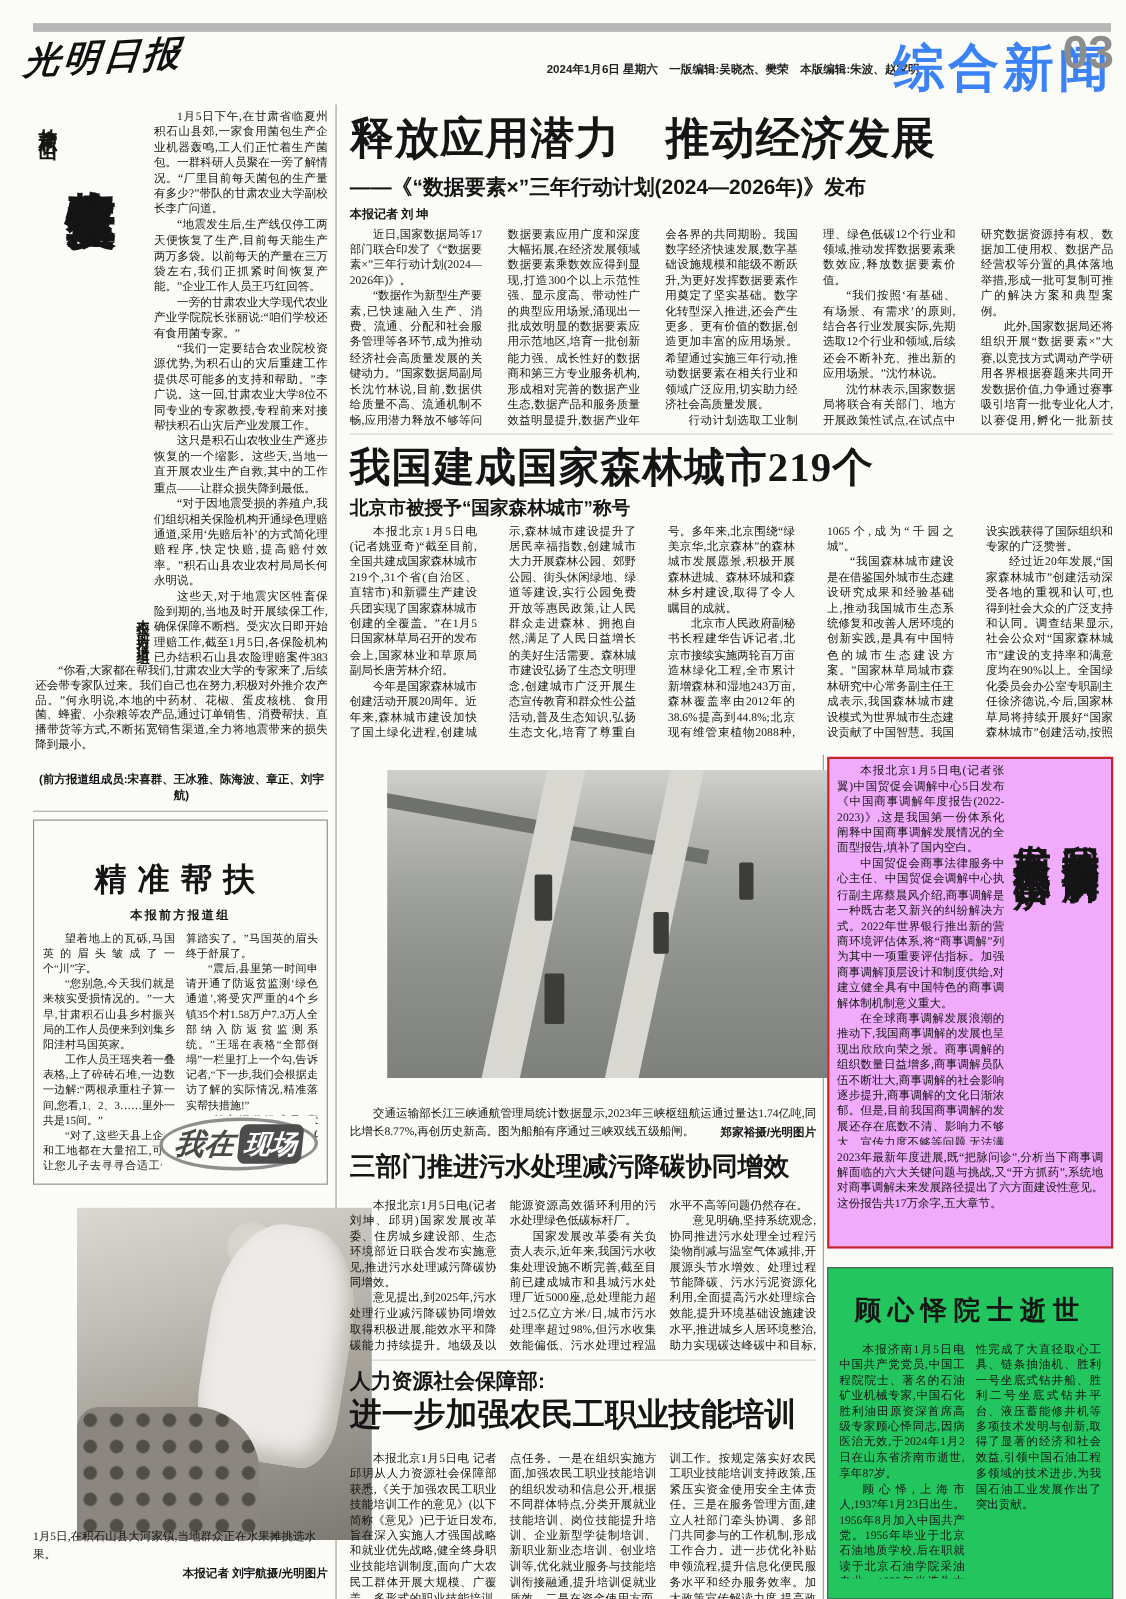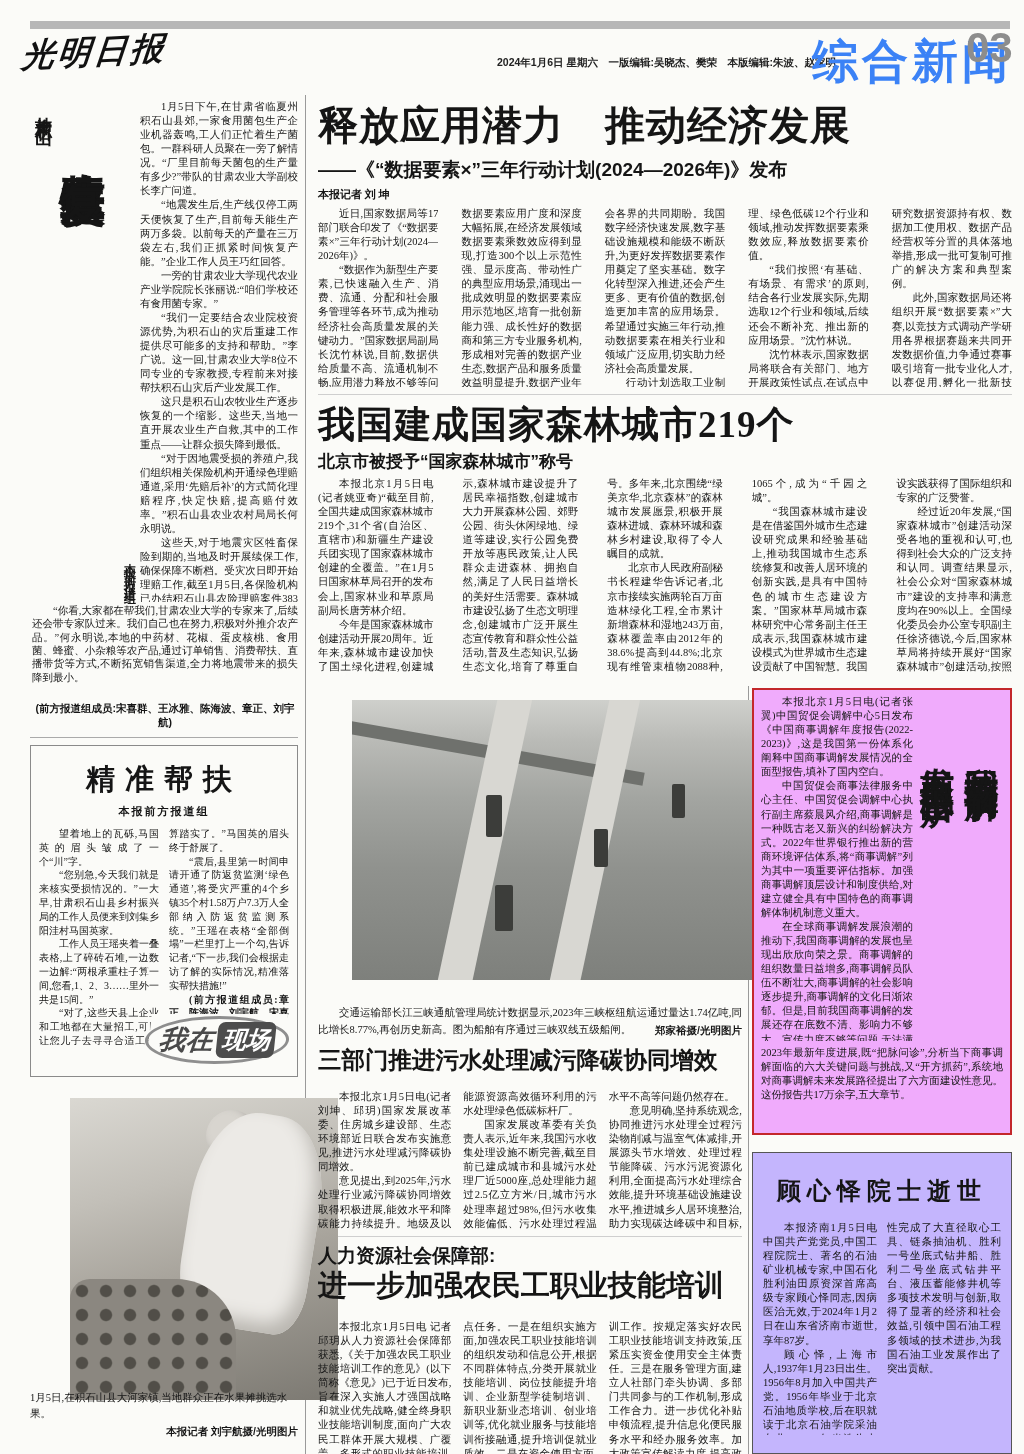--- a/index.html
+++ b/index.html
@@ -31,21 +31,21 @@
         font-size:45px;letter-spacing:1px;line-height:1.15;}
   .gansu-byline{position:absolute;left:121px;top:553px;font-family:"Liberation Sans",sans-serif;
         font-weight:700;font-size:12px;letter-spacing:5px;}
   .gansu-colnarrow{position:absolute;left:140px;top:100px;width:158px;height:502px;overflow:hidden;}
   .gansu-wide{position:absolute;left:32px;top:604px;width:266px;height:94px;overflow:hidden;line-height:1.27;}
   .gansu-credit{position:absolute;left:32px;top:702px;width:266px;text-indent:0;text-align:center;
         font-family:"Liberation Sans",sans-serif;font-weight:700;font-size:10.5px;}
 
   
   .jz-box{position:absolute;left:30px;top:745px;width:268px;height:332px;border:1px solid #8a8a8a;
-        box-sizing:border-box;padding:0 8px;}
+        box-sizing:border-box;padding:20px 8px;}
   .jz-title{margin:14px 0 4px;text-align:center;font-weight:900;font-size:29px;letter-spacing:10px;}
   .jz-byline{text-align:center;font-family:"Liberation Sans",sans-serif;font-weight:700;
         font-size:11px;letter-spacing:2px;margin-bottom:8px;}
   .jz-cols{gap:10px;height:218px;overflow:hidden;font-size:10px;line-height:1.38;}
   .jz-col2 p:last-child{font-weight:700;}
   .scene-badge{position:absolute;right:12px;bottom:10px;display:flex;align-items:center;
         background:#fbfbf8;padding:8px 10px;transform:skewX(-6deg);}
   .scene-badge::before{content:"";position:absolute;inset:2px -4px;border:3px solid #8e8e8e;
         border-radius:50%;}
   .badge-wozai{font-family:"Liberation Sans",sans-serif;font-weight:900;font-size:27px;color:#4a4a4a;
@@ -104,21 +104,21 @@
   .sw-cols{position:absolute;left:318px;top:1090px;width:424px;height:140px;gap:12px;}
 
   
   .tr-kicker{position:absolute;left:318px;top:1243px;font-family:"Liberation Sans",sans-serif;
         font-weight:700;font-size:19px;}
   .tr-h1{position:absolute;left:318px;top:1266px;width:424px;margin:0;font-weight:900;font-size:29px;}
   .tr-cols{position:absolute;left:318px;top:1320px;width:424px;height:134px;gap:12px;}
 
   
   .obit-box{position:absolute;left:752px;top:1152px;width:260px;height:302px;border:1px solid #555;
-        box-sizing:border-box;padding:6px 10px;background:#c4b5fd;}
+        box-sizing:border-box;padding:6px 10px;background:#22c55e;}
   .obit-title{margin:16px 0 14px;text-align:center;font-weight:700;font-size:24px;letter-spacing:6px;}
   .obit-cols{gap:10px;height:214px;overflow:hidden;}
 </style>
 </head>
 <body>
 
 <div class="page">
 
   <div class="topbar"></div>
   <div class="logo">光明日报</div>

